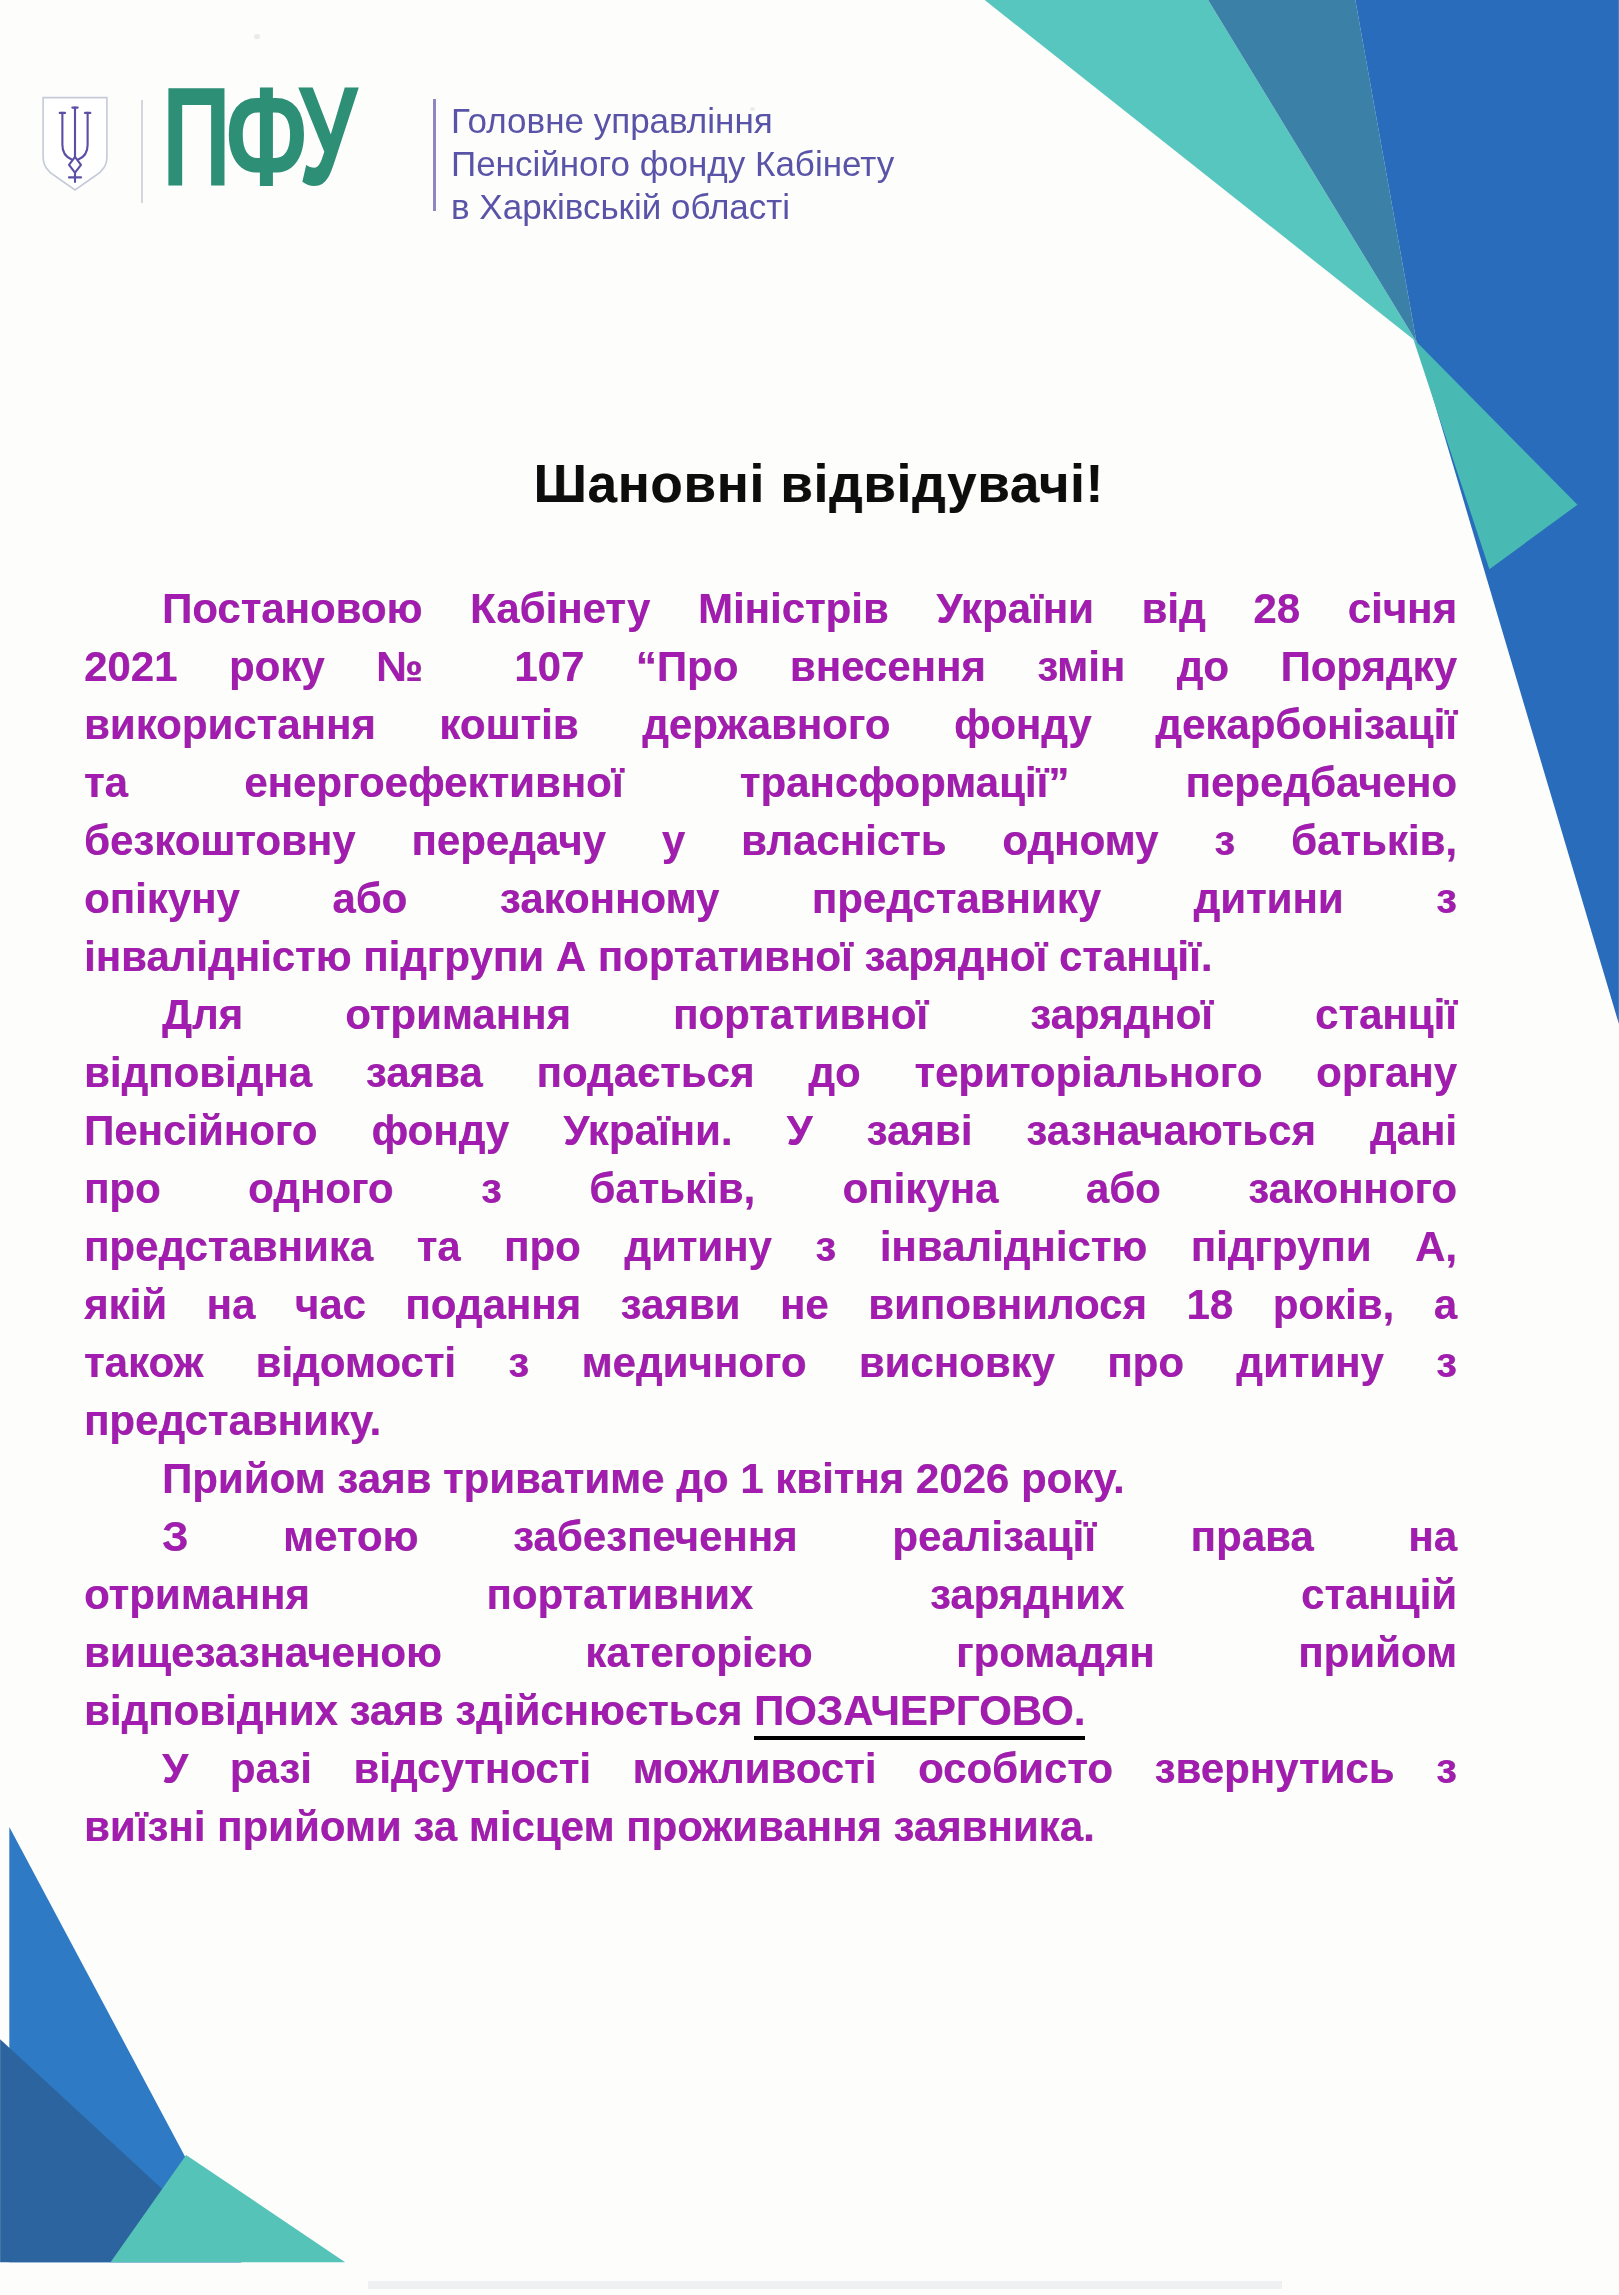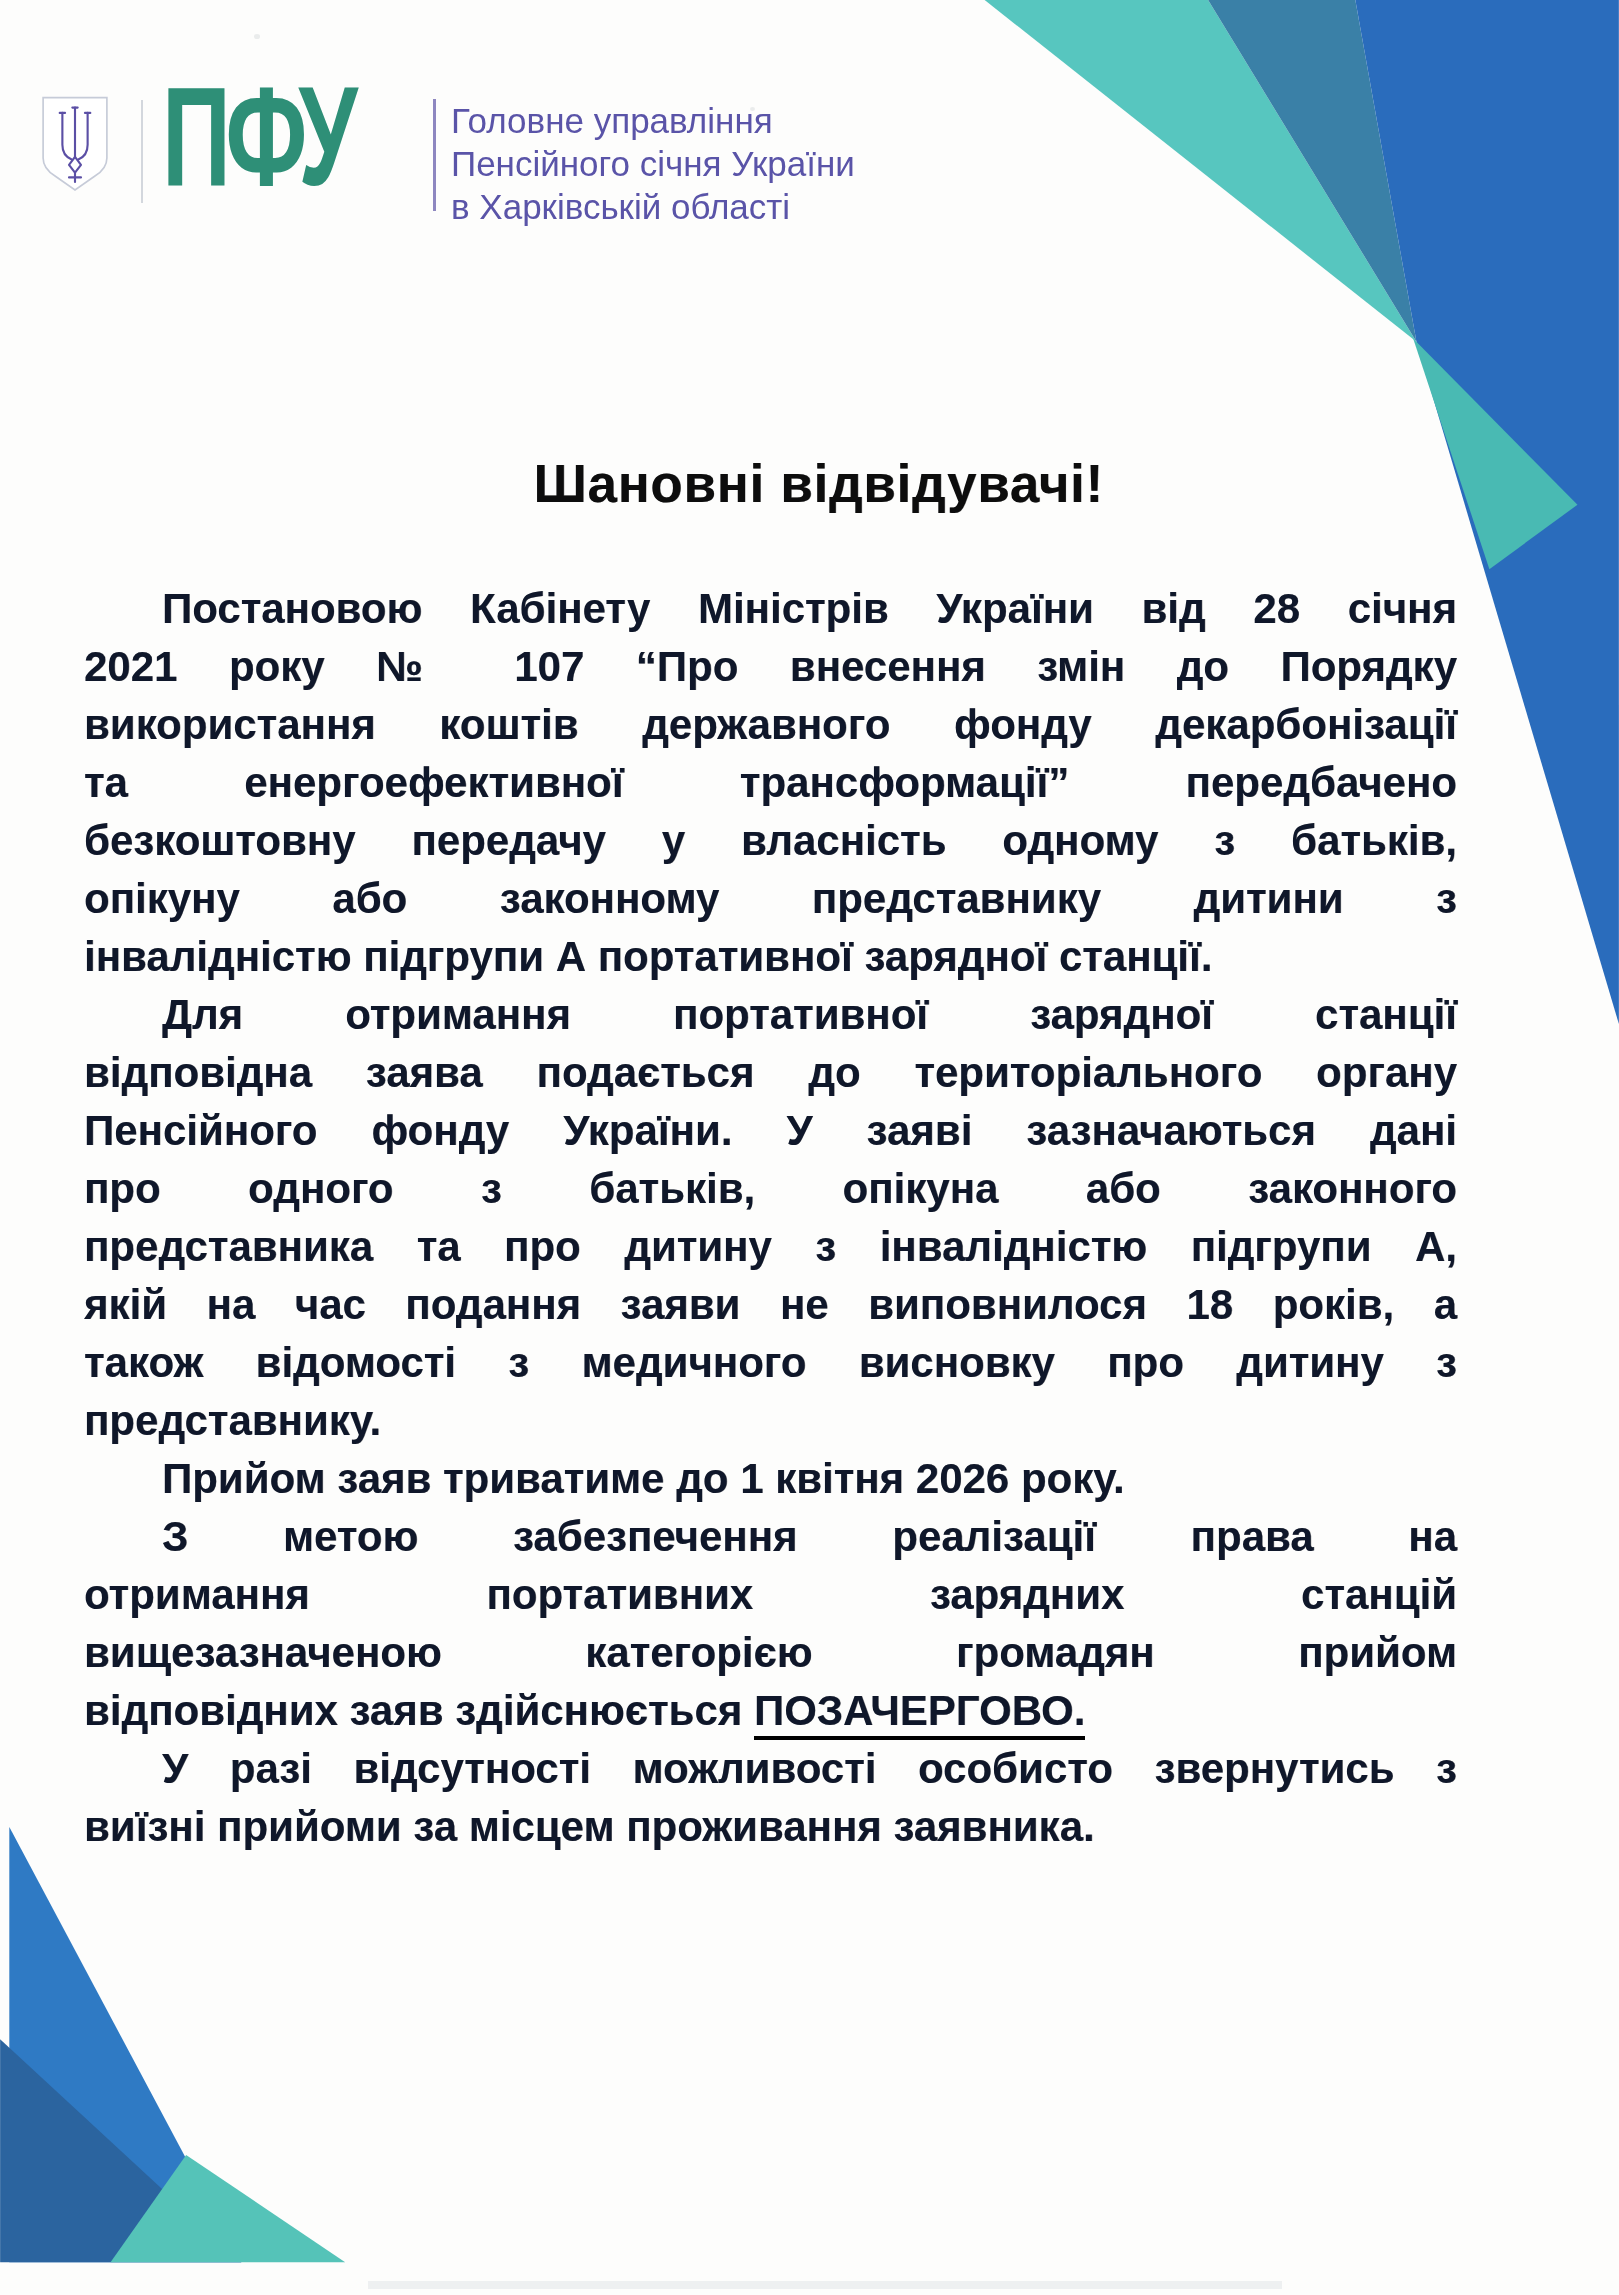--- a/index.html
+++ b/index.html
@@ -54,21 +54,21 @@
     z-index: 2;
   }
   .doc-body {
     position: absolute; left: 84px; top: 580px; width: 1373px;
     z-index: 2;
   }
   .doc-body p { margin: 0; padding: 0; }
   .body-line {
     height: 58px; line-height: 58px;
     font-size: 42px; font-weight: bold;
-    color: #0f172a;
+    color: #a21caf;
     text-align: justify;
     text-align-last: justify;
     text-shadow: 0.4px 0.4px 0.6px rgba(0,0,0,0.40);
     white-space: normal;
   }
   .body-line.indent { padding-left: 78px; }
   .body-line.lastline { text-align-last: left; }
   .uline {
     border-bottom: 4.6px solid #000;
     padding-bottom: 2px;
@@ -112,21 +112,21 @@
         <path d="M55,120 V134"></path>
         <path d="M46,127 H64"></path>
       </g>
     </svg>
   </div>
   <div class="divider-1"></div>
   <div class="logo-abbr">ПФУ</div>
   <div class="divider-2"></div>
   <div class="org-block">
     <div>Головне управління</div>
-    <div>Пенсійного січня України</div>
+    <div>Пенсійного фонду Кабінету</div>
     <div>в Харківській області</div>
   </div>
 </header>
 
 <h1 class="doc-title">Шановні відвідувачі!</h1>
 
 <main class="doc-body">
   <p>
     <span class="body-line indent" style="display:block">Постановою Кабінету Міністрів України від 28 січня</span>
     <span class="body-line" style="display:block">2021 року № 107 “Про внесення змін до Порядку</span>

